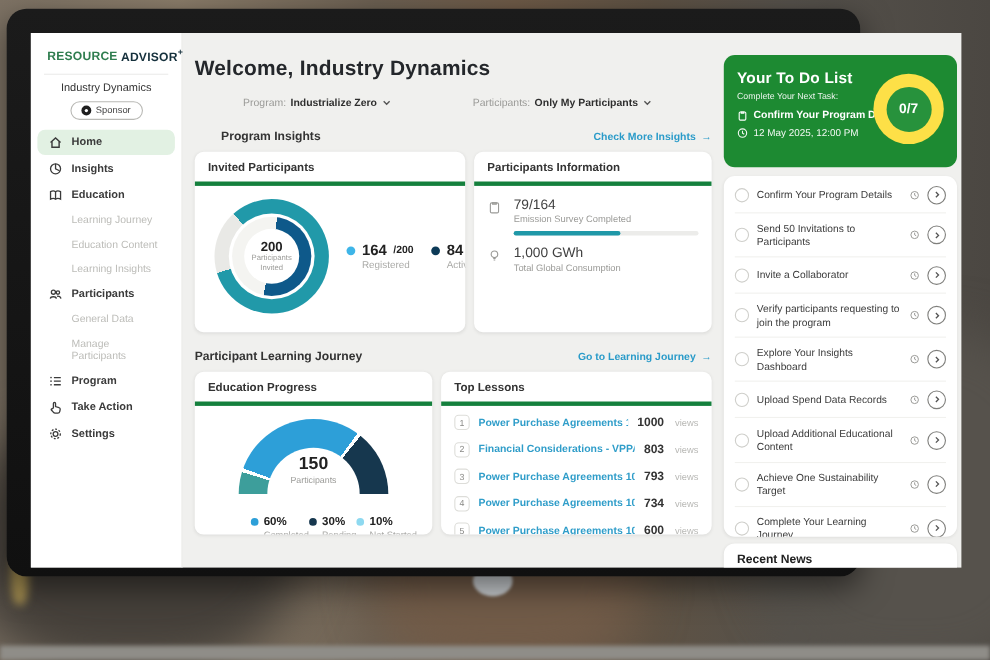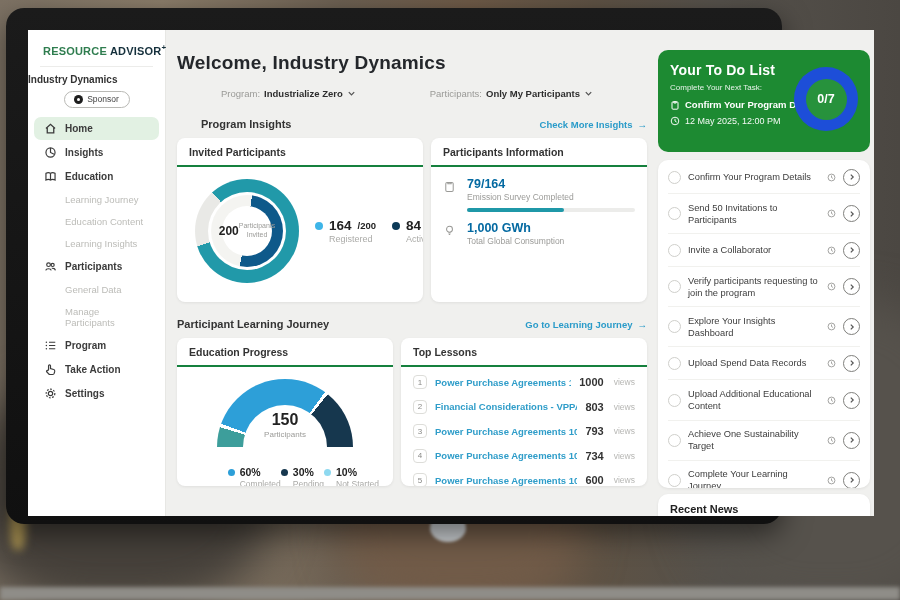--- a/index.html
+++ b/index.html
@@ -19,21 +19,21 @@
 
   
   .monitor { position:absolute; left:6px; top:8px; width:776px; height:516px; background:linear-gradient(180deg,#1b1b1b,#101010); border-radius:18px; box-shadow:0 10px 28px rgba(0,0,0,.5); }
   .screen { position:absolute; left:22px; top:22px; width:846px; height:486px; background:#f0f0ee; overflow:hidden; }
 
   
   .sidebar { position:absolute; left:0; top:0; width:138px; height:100%; background:#fff; border-right:1px solid #e7e7e4; }
   .logo { padding:13px 0 0 15px; font-size:11px; font-weight:bold; letter-spacing:.2px; white-space:nowrap; }
   .logo .p1 { color:#2f7d4f; } .logo .p2 { color:#15303c; margin-left:3px; } .logo .sup { color:#15303c; font-size:8px; vertical-align:super; }
   .side-div { margin:9px 12px 7px; border-top:1px solid #ececea; }
-  .org { text-align:left; font-size:10px; font-weight:bold; color:#333; }
+  .org { text-align:center; font-size:10px; font-weight:normal; color:#333; }
   .badge { margin:6px auto 9px; width:66px; border:1px solid #b9b9b5; border-radius:10px; font-size:8.5px; color:#444; display:flex; align-items:center; justify-content:center; gap:4px; padding:2.5px 0; }
   .badge-dot { width:9px; height:9px; border-radius:50%; background:#1e1e1e; display:inline-block; position:relative; }
   .badge-dot::after { content:""; position:absolute; left:3px; top:3px; width:3px; height:3px; border-radius:50%; background:#fff; }
   .nav-item { display:flex; align-items:center; gap:8px; font-size:10px; font-weight:bold; color:#3b3b3b; padding:5px 10px; margin:1px 6px; border-radius:7px; cursor:pointer; }
   .nav-item.active { background:#e2f1e3; }
   .nav-item.sub { padding-left:31px; color:#bcbcb8; font-weight:normal; font-size:9.5px; }
   .nav-icon { width:13px; height:13px; flex:none; color:#3b3b3b; }
   .nav-icon svg { display:block; width:100%; height:100%; }
 
   
@@ -42,47 +42,47 @@
   .filters { position:absolute; left:10px; top:58px; display:flex; gap:30px; align-items:center; font-size:9.5px; }
   .filter { display:flex; align-items:center; gap:4px; cursor:pointer; }
   .fl-label { color:#9a9a97;padding-left:44px; } .fl-value { color:#2e2e2e; font-weight:bold; }
   .chev { width:9px; height:9px; color:#555; } .chev svg { display:block; width:100%; height:100%; }
   .sec-head { position:absolute; left:10px; right:9px; display:flex; justify-content:space-between; align-items:center; }
   .sec-head.one { top:88px;padding-left:24px; } .sec-head.two { top:288px; }
   .sec-title { font-size:11px; font-weight:bold; color:#333; }
   .sec-link { font-size:9.5px; font-weight:bold; color:#2a9bc9; cursor:pointer; display:flex; gap:5px; align-items:center; }
 
   .card { position:absolute; background:#fff; border-radius:8px; box-shadow:0 1px 3px rgba(0,0,0,.07); overflow:hidden; }
-  .card-head { padding:8px 12px 7px; border-bottom:2px solid #15803d; font-size:10.5px; font-weight:bold; color:#333; }
+  .card-head { padding:8px 12px 7px; border-bottom:4px solid #15803d; font-size:10.5px; font-weight:bold; color:#333; }
   .cardA { left:10px; top:108px; width:246px; height:164px; }
   .cardB { left:264px; top:108px; width:216px; height:164px; }
   .cardC { left:10px; top:308px; width:216px; height:148px; }
   .cardD { left:234px; top:308px; width:246px; height:148px; }
 
   
   .cardA-body { display:flex; align-items:center; padding:12px 10px; }
   .donut { position:relative; width:104px; height:104px; margin-left:8px; flex:none; }
   .donut-outer { position:absolute; inset:0; border-radius:50%; background:conic-gradient(from 318deg,#2199a9 0 295deg,#e9e9e6 295deg 360deg); }
   .donut-hole1 { position:absolute; inset:13px; border-radius:50%; background:#fff; }
   .donut-inner { position:absolute; inset:16px; border-radius:50%; background:conic-gradient(from 8deg,#0e598a 0 184deg,#f4f4f1 184deg 360deg); }
-  .donut-hole2 { position:absolute; inset:27px; border-radius:50%; background:#fff; display:flex; flex-direction:row; align-items:center; justify-content:center; }
+  .donut-hole2 { position:absolute; inset:27px; border-radius:50%; background:#fff; display:flex; flex-direction:column; align-items:center; justify-content:center; }
   .d-num { font-size:12px; font-weight:bold; color:#222; }
   .d-cap { font-size:7px; color:#9b9b98; line-height:1.25; text-align:center; }
   .d-legend { margin-left:16px; display:flex; gap:16px; }
   .leg-row { display:flex; align-items:center; gap:6px; }
   .leg-dot { width:8px; height:8px; border-radius:50%; flex:none; }
   .leg-dot.registered { background:#3eb5e8; } .leg-dot.active { background:#0c3a57; }
   .leg-num { font-size:13.5px; font-weight:bold; color:#222; } .leg-den { font-size:9.5px; font-weight:bold; color:#222; }
   .leg-lab { font-size:9px; color:#ababa8; margin-left:14px; margin-top:1px; }
 
   
   .cardB-body { padding:10px 12px 0; }
   .stat { display:grid; grid-template-columns:20px 1fr; column-gap:4px; margin-bottom:9px; }
   .st-icon { width:13px; height:13px; color:#9a9a97; margin-top:3px; } .st-icon svg { display:block; width:100%; height:100%; }
-  .st-val { font-size:12.5px; font-weight:bold; color:#0369a1; }
+  .st-val { font-size:12.5px; font-weight:normal; color:#404040; }
   .st-lab { font-size:8.5px; color:#9b9b98; margin:1px 0 6px; }
   .st-bar { grid-column:2; height:4px; border-radius:2px; background:#ececdea; background:#ececea; }
   .st-fill { height:4px; border-radius:2px; background:#1f98a8; }
 
   
   .gauge-wrap { position:relative; height:86px; margin-top:8px; }
   .gauge { position:absolute; left:50%; transform:translateX(-50%); top:4px; width:136px; height:68px; border-radius:136px 136px 0 0;
     background:conic-gradient(from 270deg at 50% 100%, #3d9e9b 0deg 17deg, #fff 17deg 20deg, #2d9fd8 20deg 126deg, #fff 126deg 129deg, #16374e 129deg 180deg, transparent 180deg 360deg); }
   .gauge-hole { position:absolute; left:26px; top:26px; width:84px; height:42px; border-radius:84px 84px 0 0; background:#fff; }
   .g-center { position:absolute; left:0; right:0; top:36px; text-align:center; }
@@ -102,21 +102,21 @@
   .l-views { font-size:11px; font-weight:bold; color:#333; } .l-word { font-size:8.5px; color:#b7b7b4; margin-left:2px; }
 
   
   .right { position:absolute; left:628px; top:0; width:218px; height:100%; }
   .todo-card { position:absolute; left:2px; top:20px; width:212px; height:102px; background:#1d8a32; border-radius:10px; color:#fff; padding:12px 12px 0; }
   .todo-title { font-size:14px; font-weight:bold; letter-spacing:.2px; }
   .todo-sub { font-size:8px; opacity:.9; margin-top:5px; }
   .todo-task { display:flex; align-items:center; gap:5px; font-size:9.5px; font-weight:bold; margin-top:7px; }
   .todo-due { display:flex; align-items:center; gap:5px; font-size:9px; margin-top:6px; opacity:.95; }
   .w-icon { width:10px; height:10px; flex:none; color:#fff; } .w-icon svg { display:block; width:100%; height:100%; }
-  .todo-ring { position:absolute; right:12px; top:17px; width:64px; height:64px; border-radius:50%; background:#1d4ed8; display:flex; align-items:center; justify-content:center; }
+  .todo-ring { position:absolute; right:12px; top:17px; width:64px; height:64px; border-radius:50%; background:#fde047; display:flex; align-items:center; justify-content:center; }
   .todo-ring-inner { width:41px; height:41px; border-radius:50%; background:#27923c; display:flex; align-items:center; justify-content:center; font-size:12.5px; font-weight:bold; }
 
   .tasks-card { position:absolute; left:2px; top:130px; width:212px; height:328px; background:#fff; border-radius:10px; box-shadow:0 1px 3px rgba(0,0,0,.07); padding:1px 10px 0; overflow:hidden; }
   .task { display:flex; align-items:center; gap:7px; padding:7.5px 0; border-bottom:1px solid #f1f1ee; cursor:pointer; }
   .task-check { width:13px; height:13px; border:1.5px solid #cfcfcb; border-radius:50%; flex:none; }
   .task-label { flex:1; font-size:9.3px; color:#3c3c3c; line-height:1.3; }
   .t-clock { width:9px; height:9px; color:#9a9a97; flex:none; } .t-clock svg { display:block; width:100%; height:100%; }
   .task-go { width:17px; height:17px; border:1.5px solid #7f7f7c; border-radius:50%; flex:none; display:flex; align-items:center; justify-content:center; color:#555; }
   .task-go svg { width:8px; height:8px; display:block; }
 

